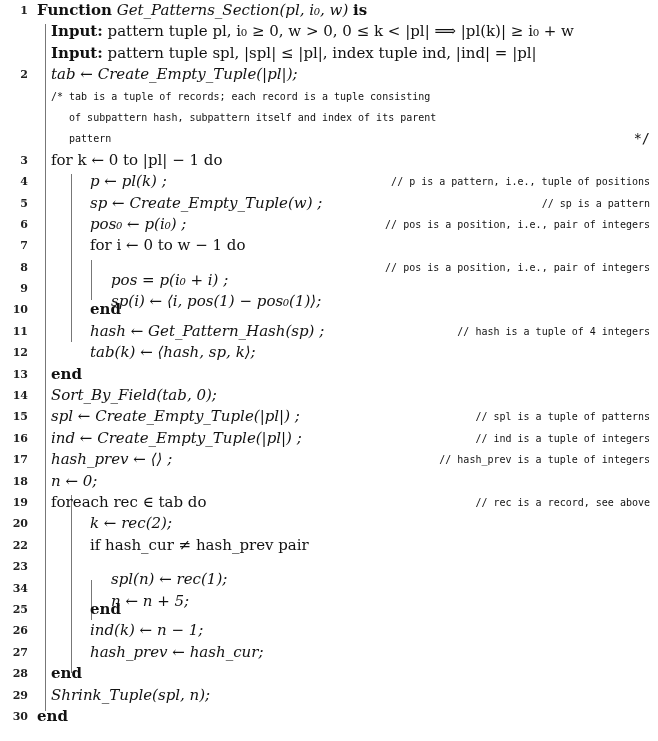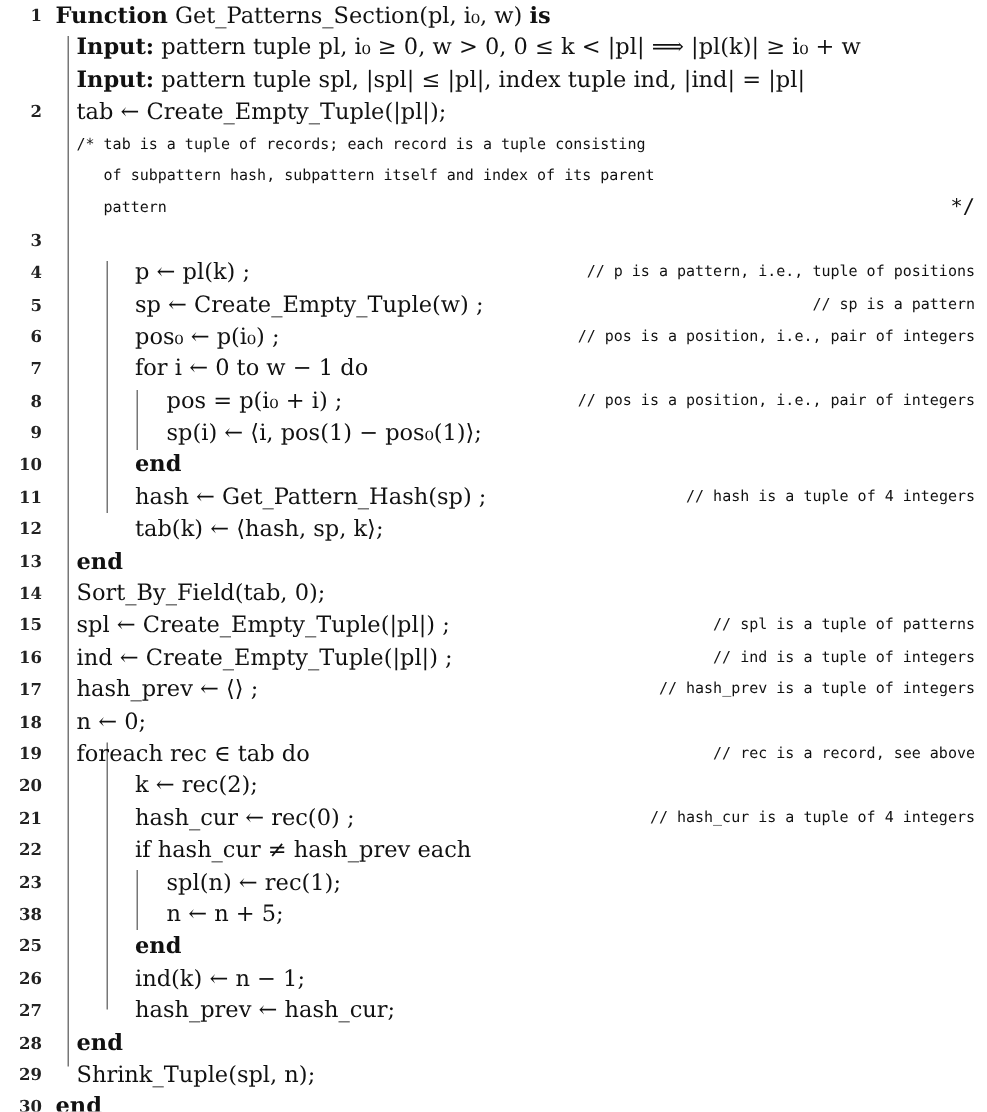--- a/index.html
+++ b/index.html
@@ -4,23 +4,23 @@
 <style>
   html, body { margin:0; padding:0; background:#ffffff; }
   body { width:658px; height:741px; overflow:hidden; position:relative; color:#111; }
   .algo { position:absolute; left:0; top:0; width:658px; }
   .row { position:relative; height:21.4px; line-height:21.4px; white-space:nowrap; font-family:"DejaVu Serif", serif; font-size:15px; }
   .ln { position:absolute; right:630px; top:0; width:26px; text-align:right; font-family:"DejaVu Serif", serif; font-size:11px; font-weight:bold; color:#222; }
   .content { position:absolute; top:0; }
   .l0 { left:37px; }
   .l1 { left:51px;text-align:center; }
   .l2 { left:90px; }
-  .l3 { left:111px; }
+  .l3 { left:111px;margin-top:13px; }
   .kw { font-weight:bold; }
-  .it { }
+  .it { font-style:italic; }
   .tt { font-family:"DejaVu Sans Mono", monospace; font-size:10px; }
   .cm { position:absolute; top:0; right:8px;text-align:right; }
   .cm-star { position:absolute; top:0; right:8px; font-family:"DejaVu Sans Mono", monospace; font-size:13.5px; }
   .vbar { position:absolute; width:1.3px; background:#777; }
 </style>
 </head>
 <body>
 
 <div class="algo">
 
@@ -64,20 +64,21 @@
   <div class="row">
     <span class="content l1 tt" style="white-space:pre;">   of subpattern hash, subpattern itself and index of its parent</span>
   </div>
   <div class="row">
     <span class="content l1 tt" style="white-space:pre;">   pattern</span>
     <span class="cm-star">*/</span>
   </div>
 
   <div class="row">
     <span class="ln">3</span>
+    <span class="content l1">for k ← 0 to |pl| − 1 do</span>
   </div>
 
   <div class="row">
     <span class="ln">4</span>
     <span class="content l2 it">p ← pl(k) ;</span>
     <span class="cm tt">// p is a pattern, i.e., tuple of positions</span>
   </div>
 
   <div class="row">
     <span class="ln">5</span>
@@ -160,38 +161,33 @@
     <span class="ln">19</span>
     <span class="content l1">foreach rec ∈ tab do</span>
     <span class="cm tt">// rec is a record, see above</span>
   </div>
 
   <div class="row">
     <span class="ln">20</span>
     <span class="content l2 it">k ← rec(2);</span>
   </div>
 
-  <div class="row">
-    <span class="ln">21</span>
-    <span class="content l2 it">hash_cur ← rec(0) ;</span>
-    <span class="cm tt">// hash_cur is a tuple of 4 integers</span>
-  </div>
 
   <div class="row">
     <span class="ln">22</span>
-    <span class="content l2">if hash_cur ≠ hash_prev each</span>
+    <span class="content l2">if hash_cur ≠ hash_prev pair</span>
   </div>
 
   <div class="row">
     <span class="ln">23</span>
     <span class="content l3 it">spl(n) ← rec(1);</span>
   </div>
 
   <div class="row">
-    <span class="ln">38</span>
+    <span class="ln">34</span>
     <span class="content l3 it">n ← n + 5;</span>
   </div>
 
   <div class="row">
     <span class="ln">25</span>
     <span class="content l2 kw">end</span>
   </div>
 
   <div class="row">
     <span class="ln">26</span>

